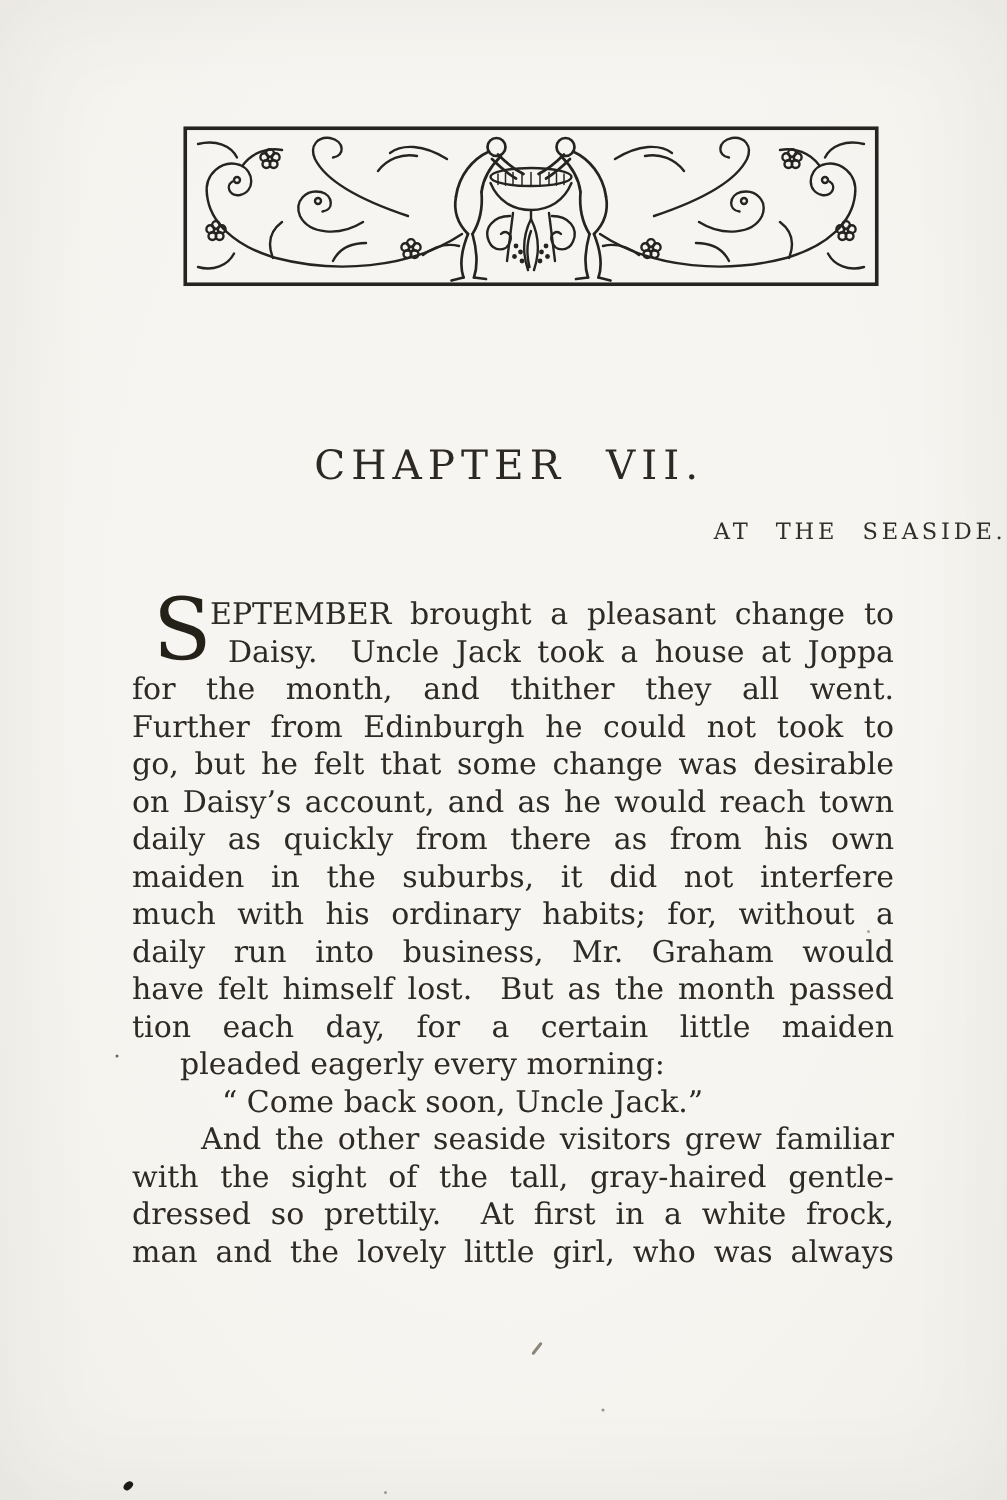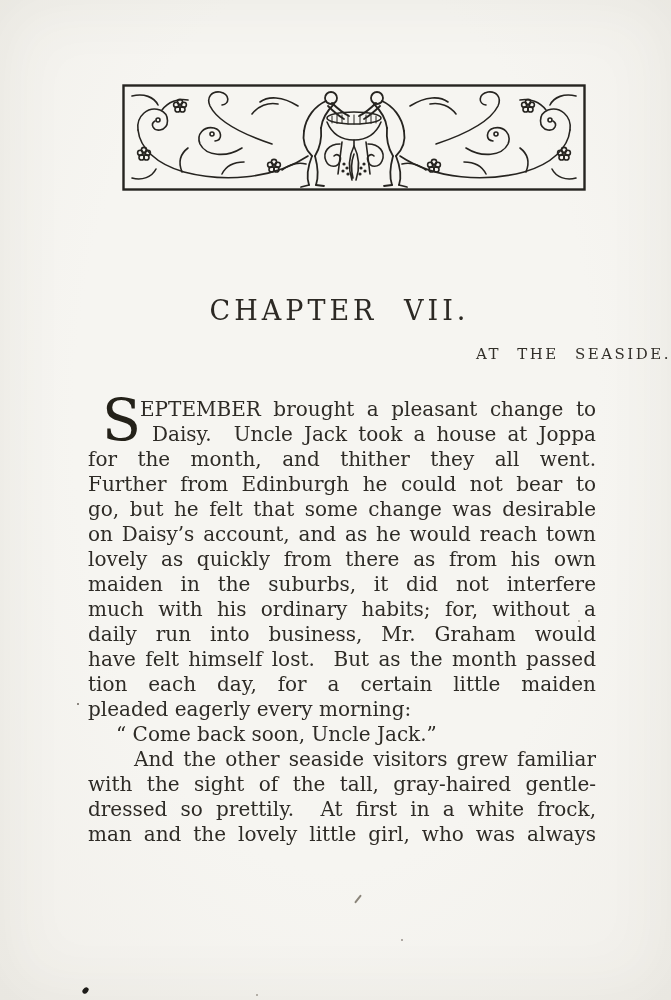--- a/index.html
+++ b/index.html
@@ -28,21 +28,21 @@
     font-size:15px;font-weight:400;
     letter-spacing:2.5px;word-spacing:9px;
     color:#322f29;
   }
   .bodytext{
     position:absolute;left:88px;top:397px;width:508px;
     font-size:20px;line-height:25px;
   }
   .ln{height:25px;overflow:hidden;text-align:justify;}
   .j{text-align-last:justify;}
-  .lft{text-align:left;text-align-last:left;}
+  .lft{text-align:left;text-align-last:left;margin-left:32px;}
   .dc1{padding-left:52px;}
   .dc2{padding-left:64px;}
   .qind{padding-left:28px;}
   .pind{padding-left:46px;}
   .dropcap{
     position:absolute;left:14px;top:-3px;
     font-size:57px;line-height:52px;
     color:#242119;
   }
   .speck{position:absolute;background:#1d1b18;border-radius:50%;}
@@ -132,24 +132,24 @@
   </div>
 
   <h1 class="chapter">CHAPTER VII.</h1>
   <h2 class="section">AT THE SEASIDE.</h2>
 
   <div class="bodytext">
     <span class="dropcap">S</span>
     <div class="ln j dc1">EPTEMBER brought a pleasant change to</div>
     <div class="ln j dc2">Daisy.&nbsp; Uncle Jack took a house at Joppa</div>
     <div class="ln j">for the month, and thither they all went.</div>
-    <div class="ln j">Further from Edinburgh he could not bear to</div>
+    <div class="ln j">Further from Edinburgh he could not took to</div>
     <div class="ln j">go, but he felt that some change was desirable</div>
     <div class="ln j">on Daisy’s account, and as he would reach town</div>
-    <div class="ln j">lovely as quickly from there as from his own</div>
+    <div class="ln j">daily as quickly from there as from his own</div>
     <div class="ln j">maiden in the suburbs, it did not interfere</div>
     <div class="ln j">much with his ordinary habits; for, without a</div>
     <div class="ln j">daily run into business, Mr. Graham would</div>
     <div class="ln j">have felt himself lost.&nbsp; But as the month passed</div>
     <div class="ln j">tion each day, for a certain little maiden</div>
     <div class="ln lft">pleaded eagerly every morning:</div>
     <div class="ln lft qind">“ Come back soon, Uncle Jack.”</div>
     <div class="ln j pind">And the other seaside visitors grew familiar</div>
     <div class="ln j">with the sight of the tall, gray-haired gentle-</div>
     <div class="ln j">dressed so prettily.&nbsp; At first in a white frock,</div>

